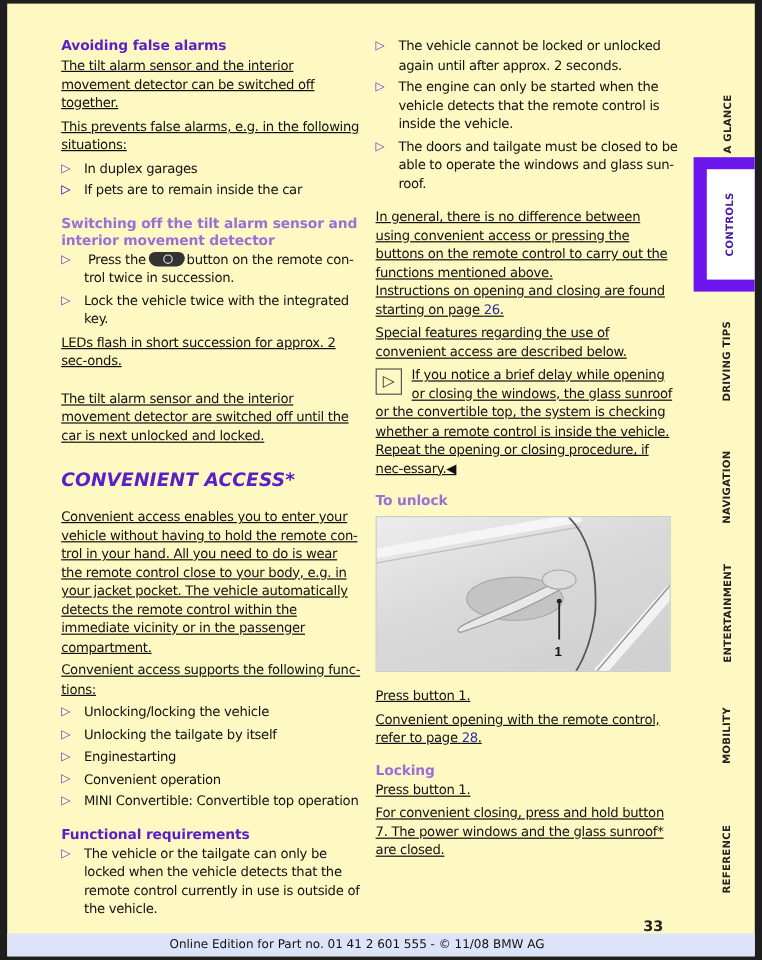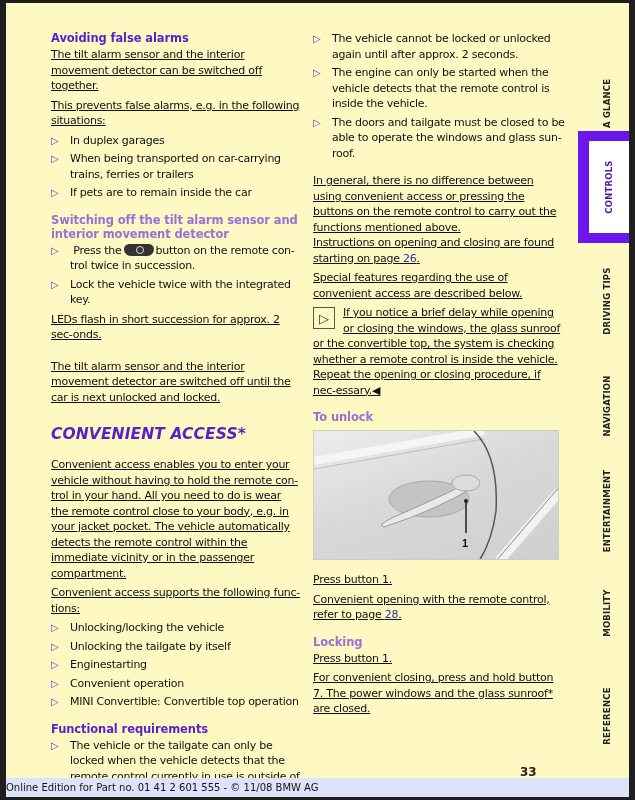--- a/index.html
+++ b/index.html
@@ -46,36 +46,36 @@
   .tab span {
     transform: rotate(-90deg); white-space: nowrap; font-size: 8.5px; font-weight: bold; color: #222; letter-spacing: 0.2px;
   }
   .tab.active { background: #6c16ee; left: -7px; width: 51px; }
   .tab.active .inner {
     position: absolute; left: 11px; top: 10px; right: 0; bottom: 10px; background: #fff; display: flex; align-items: center; justify-content: center;
   }
   .tab.active span { color: #4a1aa8; }
   .footer {
     position: absolute; left: 0; top: 775px; width: 623px; height: 19px; background: #dde4fa;
-    font-size: 10px; text-align: left; line-height: 19px; padding-right: 40px;
+    font-size: 10px; text-align: center; line-height: 19px; padding-right: 40px;
   }
-  .page-num { position: absolute; left: 514px; top: 762px; font-size: 12px; font-weight: bold; color: #222; }
+  .page-num { position: absolute; left: 530px; top: 762px; font-size: 12px; font-weight: bold; color: #222; }
 </style>
 </head>
 <body>
 
 <div class="page">
 
   <div class="col-left">
     <div class="h2">Avoiding false alarms</div>
     <p>The tilt alarm sensor and the interior movement detector can be switched off together.</p>
     <p>This prevents false alarms, e.g. in the following situations:</p>
     <ul class="tri">
       <li><span class="bul">▷</span><span>In duplex garages</span></li>
-      <li><span class="bul">▷</span><span>When being transported on car-carrying trains, ferries or trailers</span></li>
+      <li><span class="bul">▷</span></li>
       <li><span class="bul">▷</span><span>If pets are to remain inside the car</span></li>
     </ul>
     <div class="gap-s"></div>
     <div class="h2 light">Switching off the tilt alarm sensor and interior movement detector</div>
     <ul class="tri">
       <li><span class="bul">▷</span>&nbsp;<span>Press the</span><span class="remote-btn"></span><span>button on the remote con-trol twice in succession.</span></li>
       <li><span class="bul">▷</span><span>Lock the vehicle twice with the integrated key.</span></li>
     </ul>
     <p style="margin-bottom:16px">LEDs flash in short succession for approx. 2 sec-onds.</p>
     <p>The tilt alarm sensor and the interior movement detector are switched off until the car is next unlocked and locked.</p>

